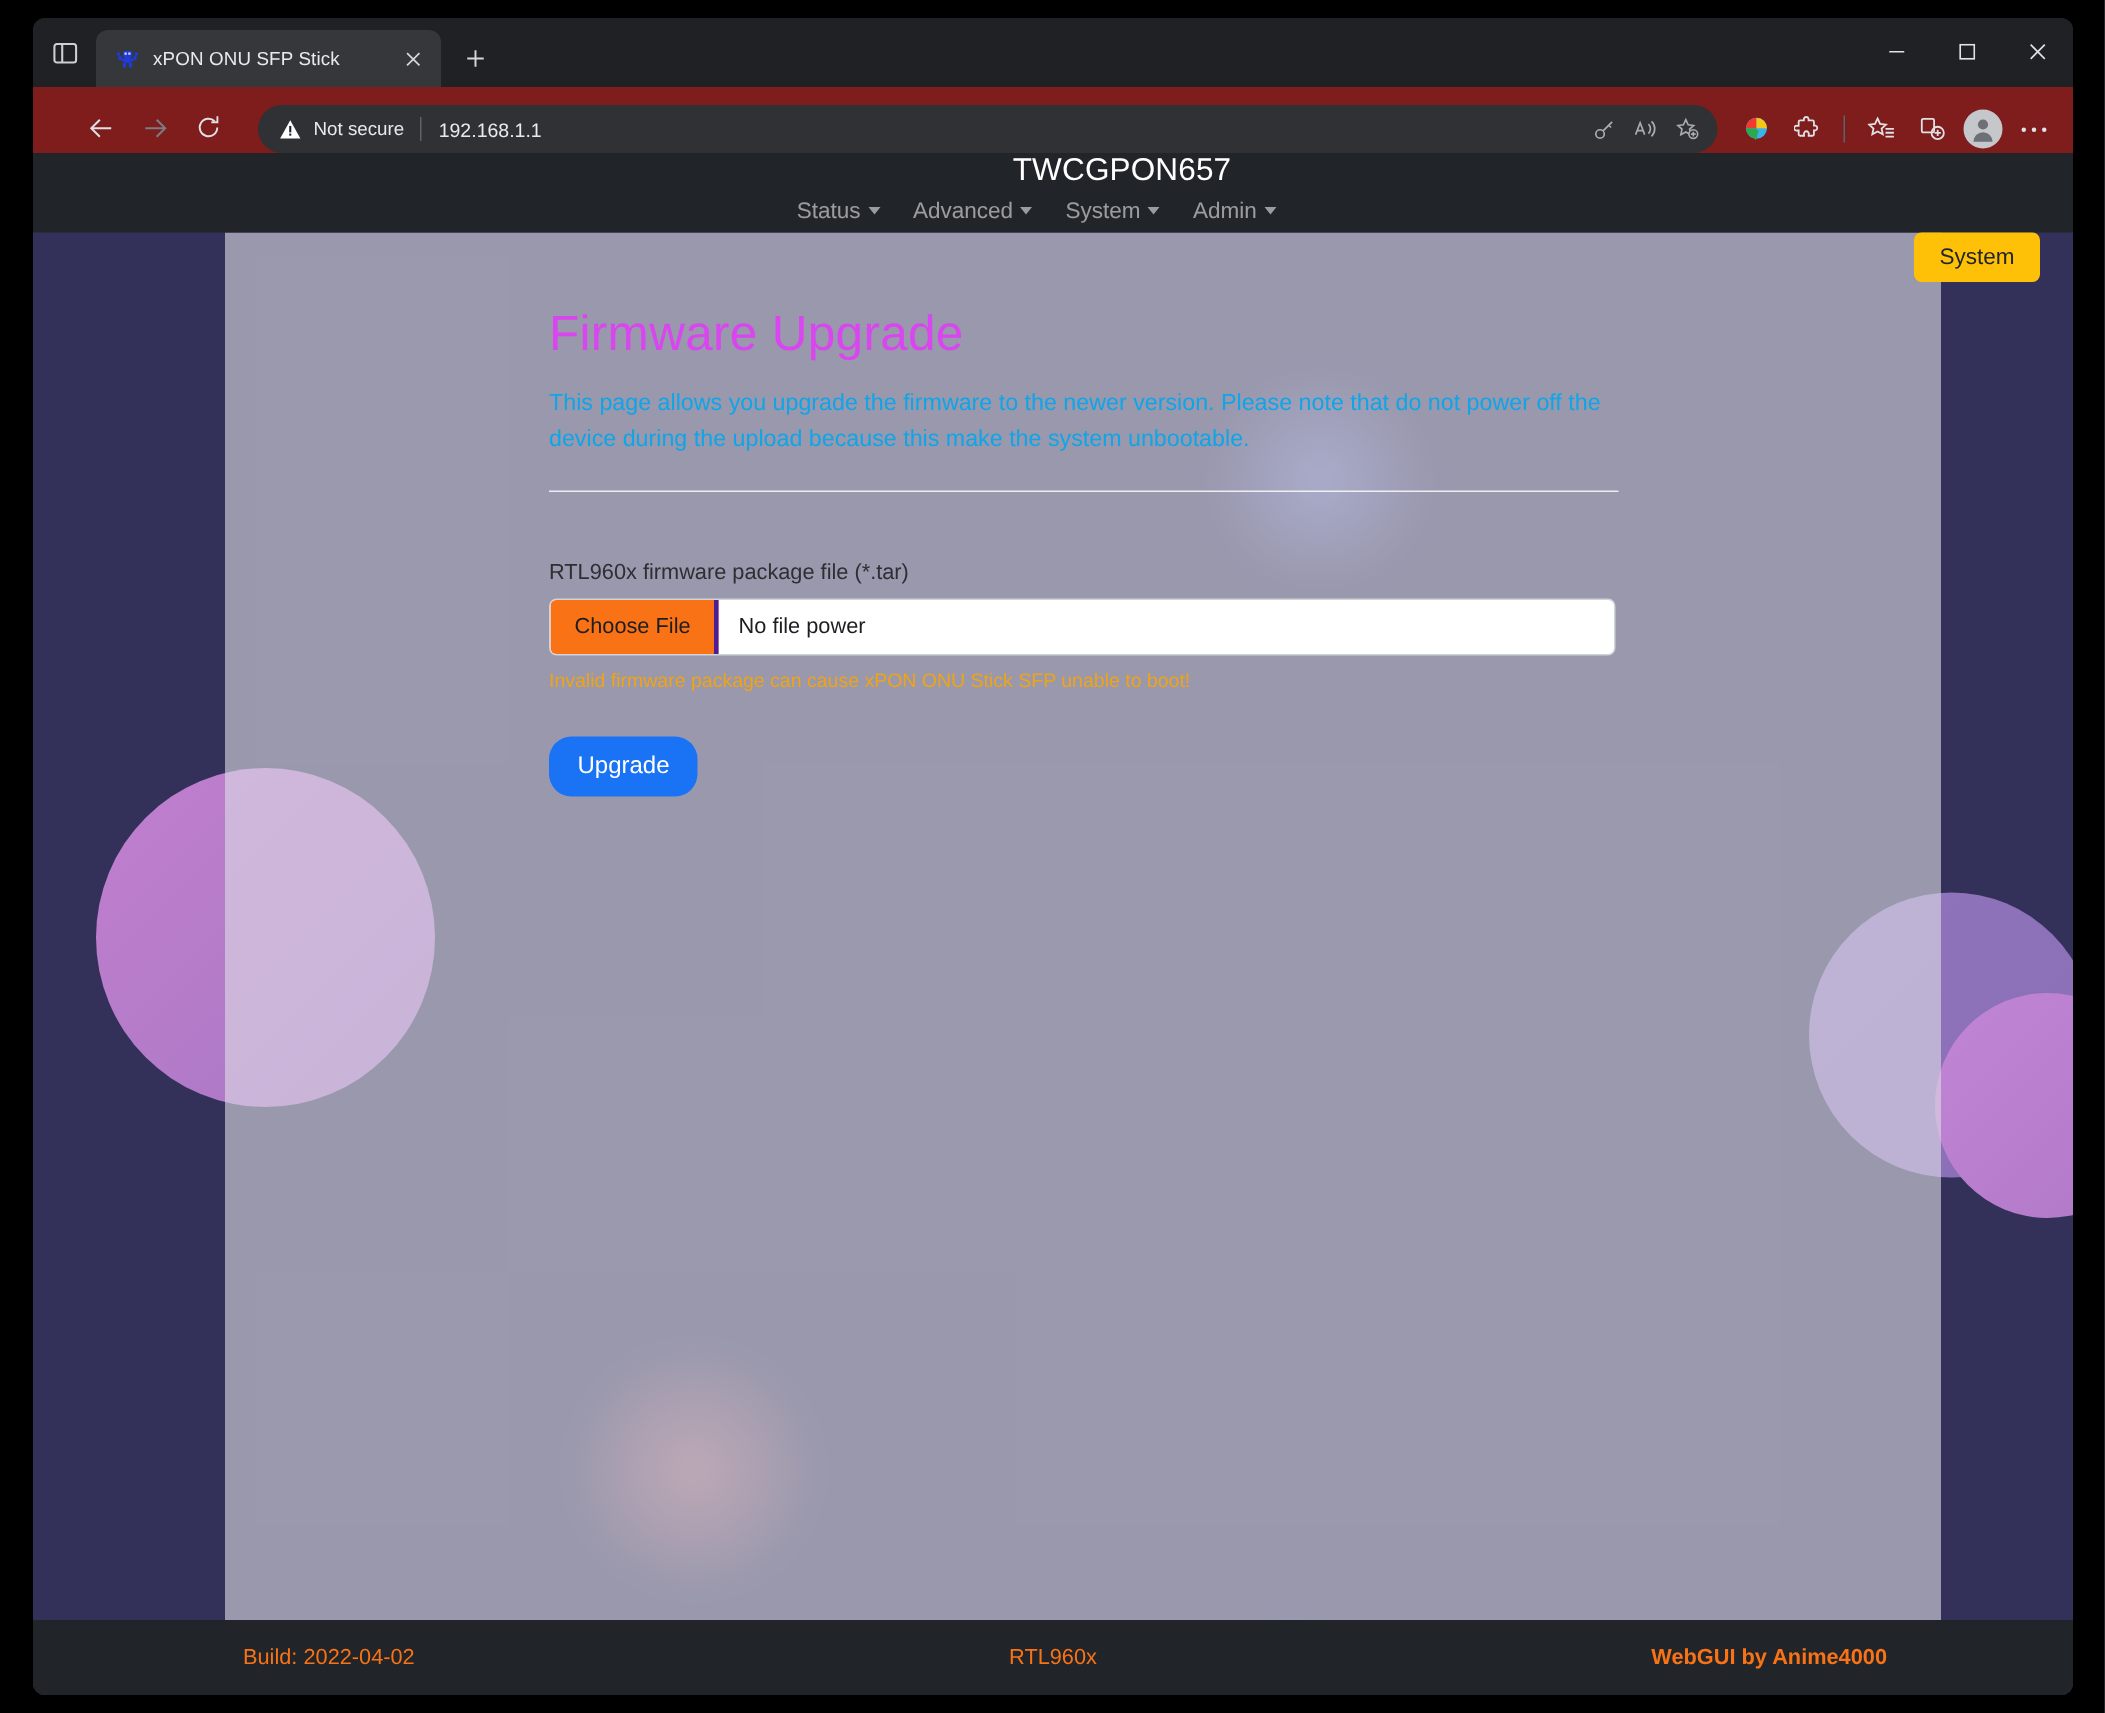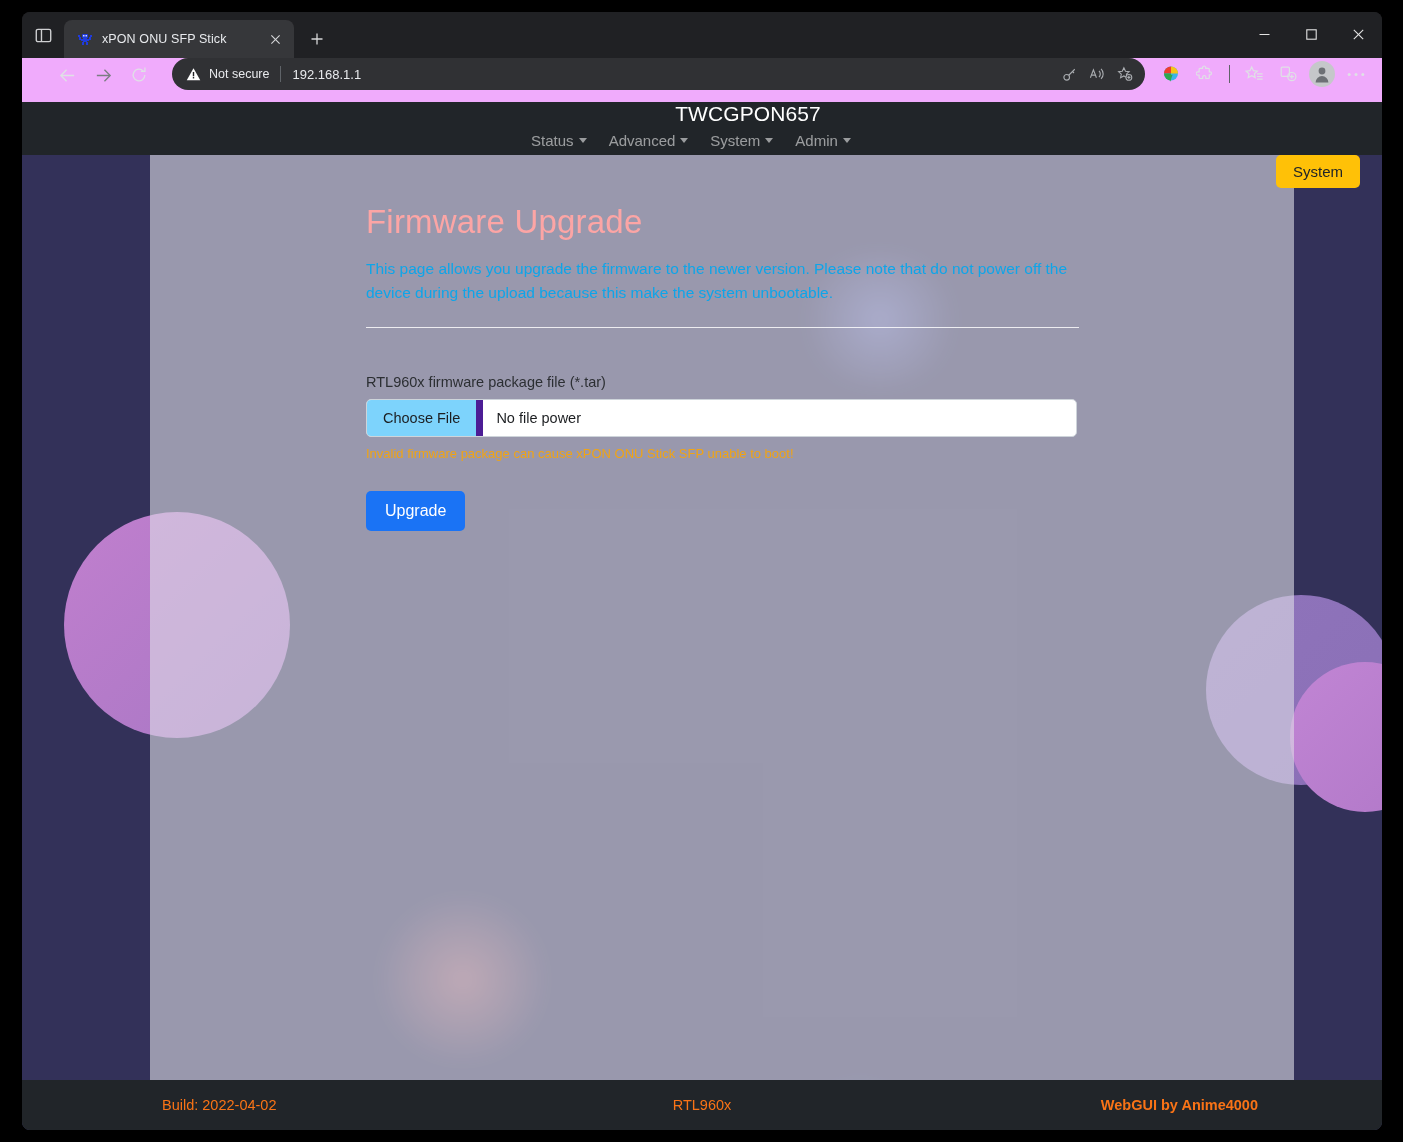--- a/index.html
+++ b/index.html
@@ -80,23 +80,23 @@
   }
   .wc {
     width: 47px; height: 44px;
     display:flex; align-items:center; justify-content:center;
     color: #e3e3e3;
   }
 
   
   .navbar-row {
     height: 44px;
-    background: #f0abfc;
-    display: flex;
-    align-items: flex-start;
+    background: #7f1d1d;
+    display: flex;
+    align-items: flex-end;
     padding: 0 10px 0 28px;
     gap: 2px;
     flex: 0 0 auto;
   }
   .navicon {
     width: 34px; height: 34px;
     display:flex; align-items:center; justify-content:center;
     color: #dfe1e5;
     border-radius: 50%;
     flex: 0 0 auto;
@@ -193,21 +193,21 @@
     z-index: 4;
     overflow: hidden;
   }
   .content-inner {
     position: relative;
     padding: 48px 0 0 0;
   }
   .page-title {
     font-size: 33px;
     font-weight: normal;
-    color: #fca5a5;
+    color: #d946ef;
     margin-left: 216px;
     margin-bottom: 16px;
     letter-spacing: .2px;
   }
   .page-desc {
     font-size: 15.5px;
     line-height: 1.58;
     color: #0ea5e9;
     margin-left: 216px;
     width: 710px;
@@ -229,22 +229,22 @@
     width: 711px;
     height: 38px;
     background: #fff;
     border: 1px solid #ced4da;
     border-radius: 5px;
     display: flex;
     align-items: stretch;
     overflow: hidden;
   }
   .file-btn {
-    background: #7dd3fc;
-    border-right: 7px solid #4c1d95;
+    background: #f97316;
+    border-right: 3px solid #4c1d95;
     padding: 0 16px;
     display: flex; align-items: center;
     font-size: 14.5px;
     color: #1c1e21;
     white-space: nowrap;
   }
   .file-name {
     display:flex; align-items:center;
     padding-left: 13px;
     font-size: 14.5px;
@@ -257,21 +257,21 @@
     color: #f0a415;
   }
   .upgrade-btn {
     margin-left: 216px;
     margin-top: 30px;
     background: #1a73f5;
     color: #fff;
     font-size: 16px;
     padding: 11px 19px;
     border: none;
-    border-radius: 5px;
+    border-radius: 15px;
     font-family: inherit;
   }
 
   
   .site-footer {
     position: absolute;
     left: 0; right: 0; bottom: 0;
     height: 50px;
     background: #212529;
     z-index: 6;

